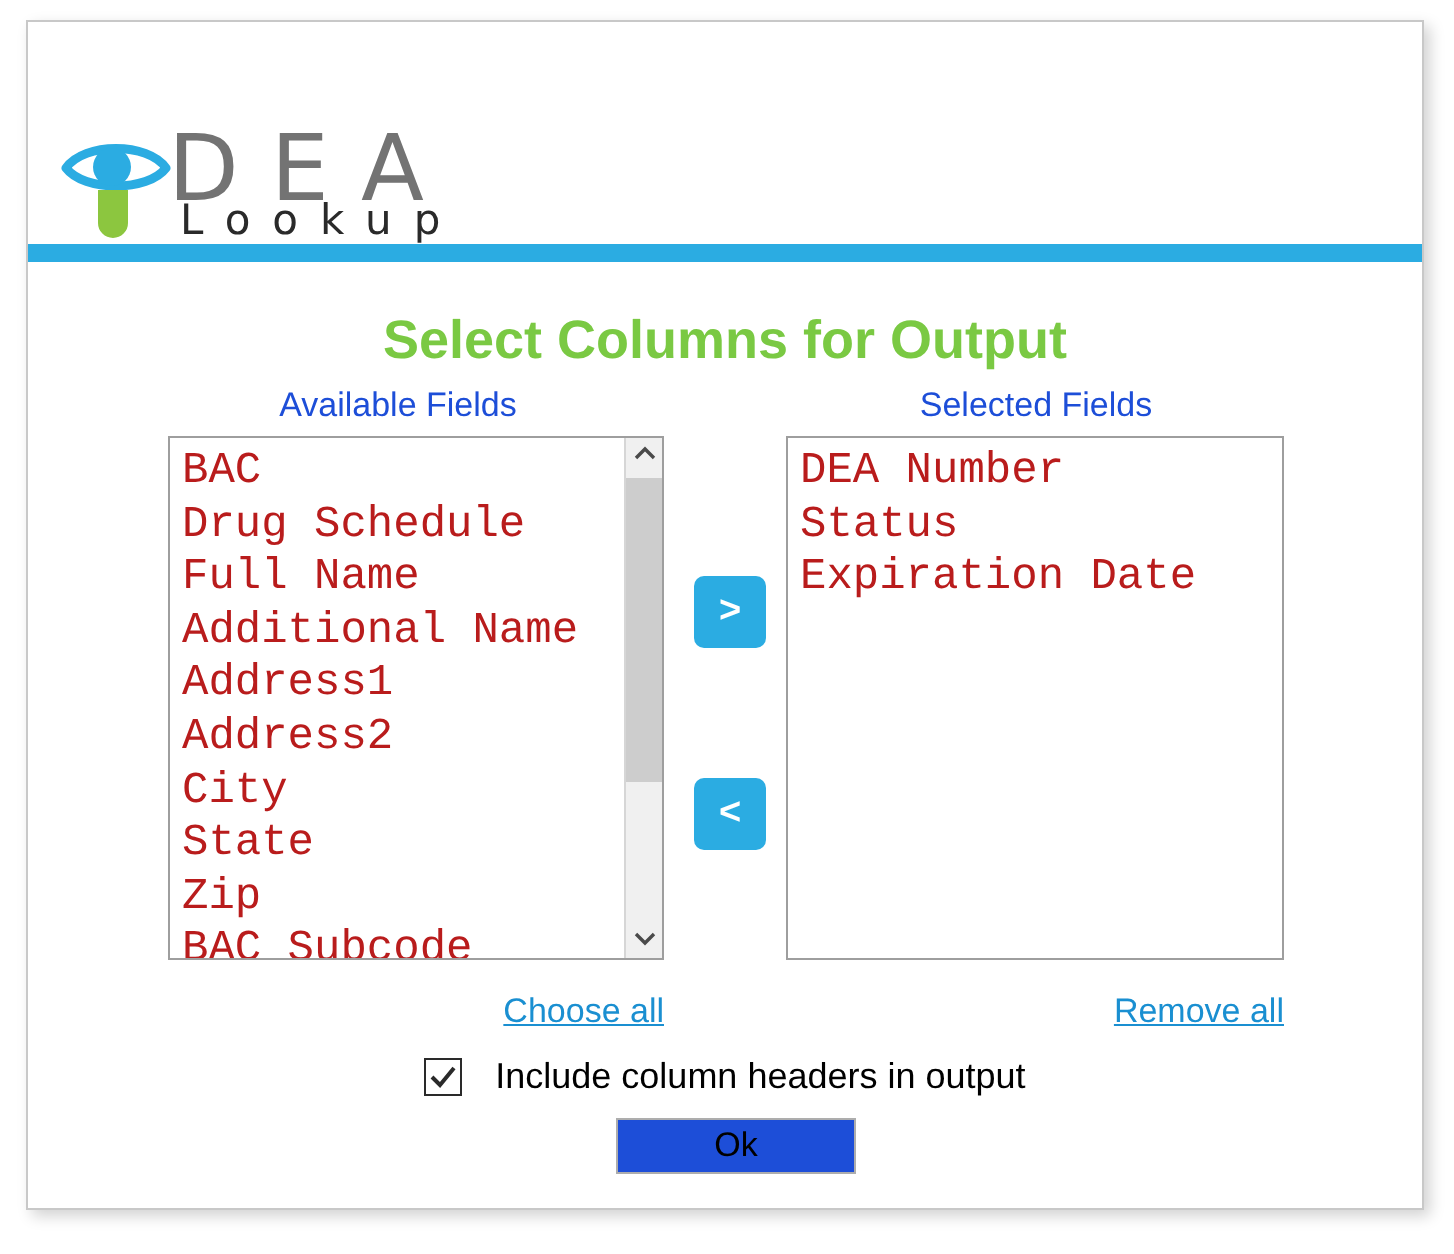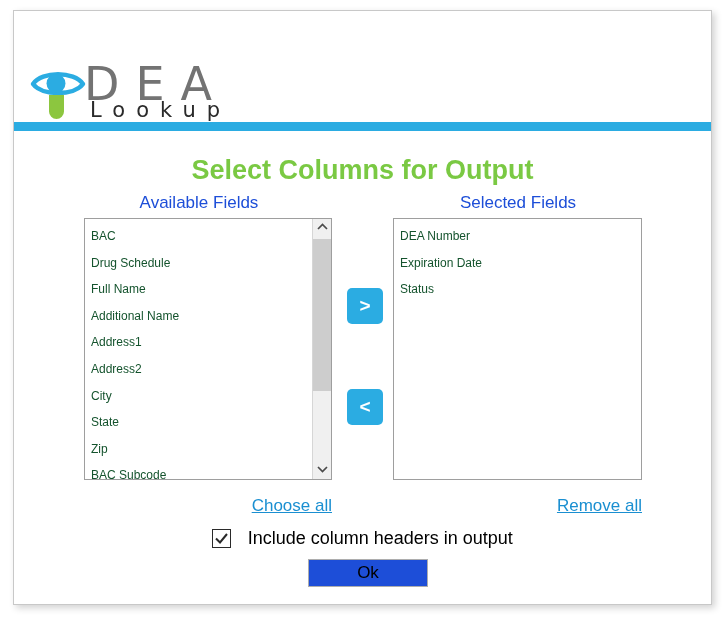--- a/index.html
+++ b/index.html
@@ -152,25 +152,25 @@
   }
   .list-items {
     position: absolute;
     left: 0; top: 0;
     padding: 4px 0 0 6px;
     box-sizing: border-box;
   }
   #listbox-available .list-items { width: 228px; }
   #listbox-selected  .list-items { width: 100%; }
   .list-item {
-    font-size: 12px;
+    font-size: 22px;
     line-height: 26.6px;
     height: 26.6px;
-    color: #14532d;
-    font-family: Liberation Sans, sans-serif;
+    color: #b91c1c;
+    font-family: Liberation Mono, monospace;
     white-space: nowrap;
     overflow: hidden;
     cursor: default;
   }
 
   
   .scrollbar {
     position: absolute;
     right: 0;
     top: 0;
@@ -334,22 +334,22 @@
       </div>
     </div>
   </div>
 
   <button class="xfer-btn" id="btn-move-right">&gt;</button>
   <button class="xfer-btn" id="btn-move-left">&lt;</button>
 
   <div class="listbox" id="listbox-selected">
     <div class="list-items" id="selected-items">
         <div class="list-item">DEA Number</div>
+        <div class="list-item">Status</div>
         <div class="list-item">Expiration Date</div>
-        <div class="list-item">Status</div>
       </div>
   </div>
 
   <div class="link" id="link-choose-all">Choose all</div>
   <div class="link" id="link-remove-all">Remove all</div>
 
   <div class="check-row">
     <span class="checkbox">
       <svg width="15" height="15" viewBox="0 0 15 15">
           <polyline points="2,7.5 6,11.5 13,3" fill="none" stroke="#2a2a2a" stroke-width="2"></polyline>

